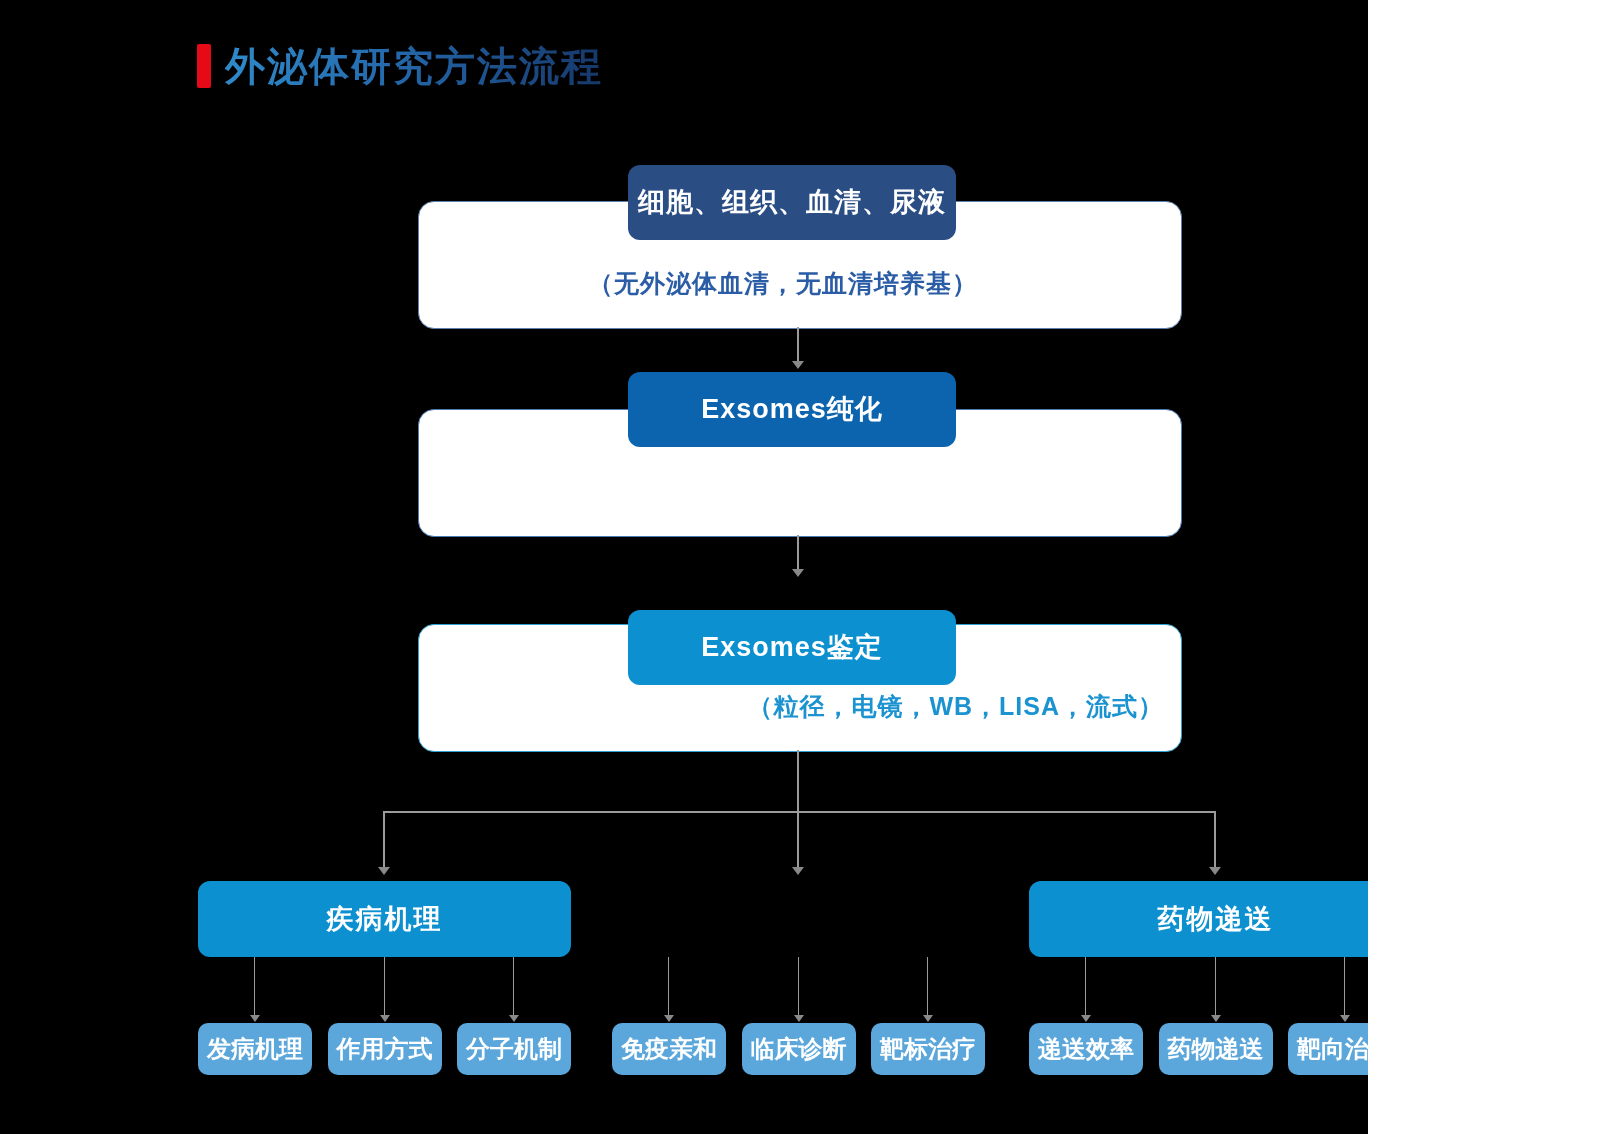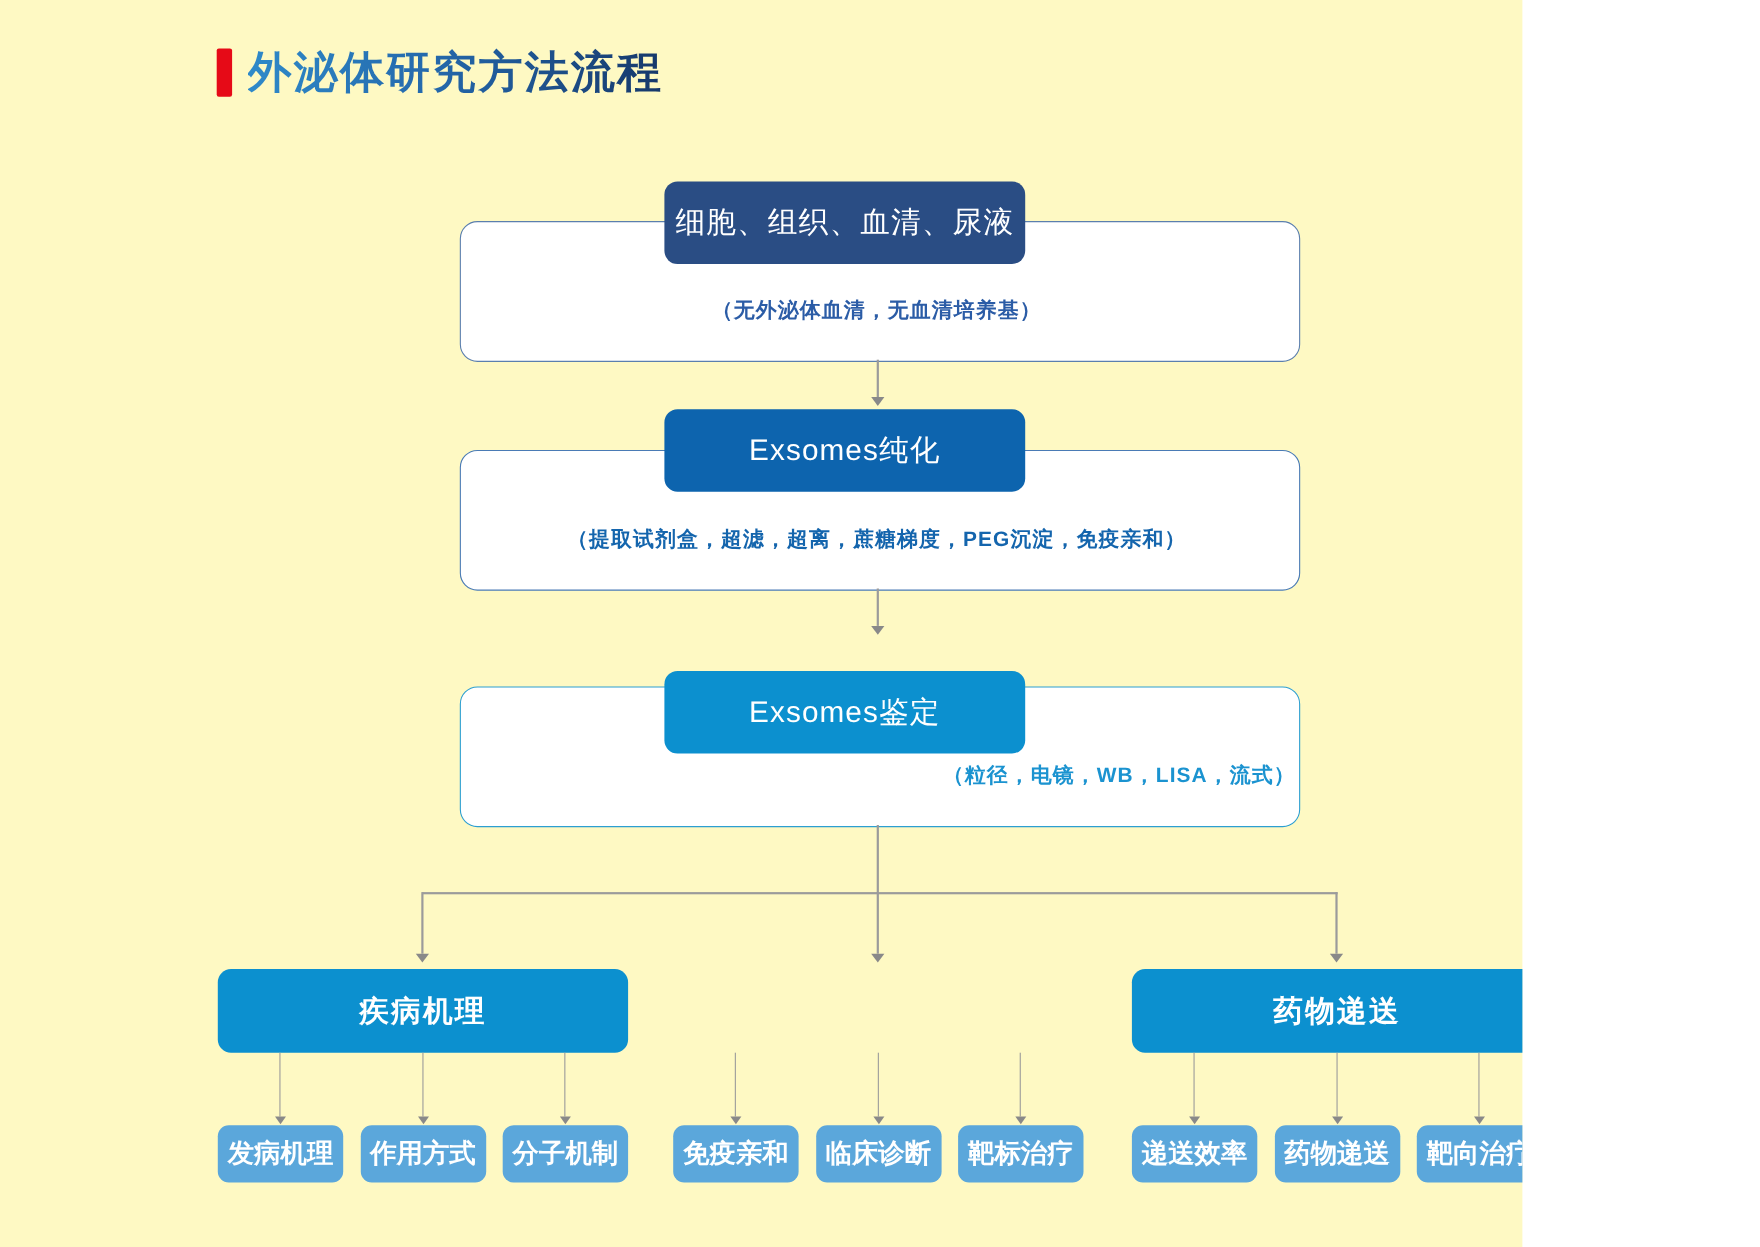--- a/index.html
+++ b/index.html
@@ -1,17 +1,17 @@
 <!DOCTYPE html>
 <html style="--red: #e60a17; --navy: #2a4d84; --blue: #0d64ae; --cyan: #0c90cf; --light-blue: #5ba7db; --title-start: #2f8ac9; --title-end: #16386a; --note1: #2b5ca6; --note2: #1465ad; --note3: #1b93d0; --outline1: #5b7fae; --outline2: #4a7bb5; --outline3: #2d9fd1; --arrow: #9b9b9b;"><head>
 <meta charset="utf-8">
 <style>
   html,body{margin:0;padding:0;background:#ffffff;}
   body{font-family:"Liberation Sans","DejaVu Sans",sans-serif;}
-  .canvas{position:relative;width:1368px;height:1134px;background:#fef9c3;overflow:hidden;padding-left:16px;}
+  .canvas{position:relative;width:1368px;height:1134px;background:#000000;overflow:hidden;}
 
   
   .title-row{position:absolute;left:197px;top:42px;display:flex;align-items:center;}
   .title-bar{width:14px;height:44px;border-radius:2px;background:var(--red,#e60a17);margin-right:14px;}
   .title-text{margin:0;font-size:40px;font-weight:800;letter-spacing:2px;line-height:48px;
               color:var(--title-end,#16386a);}
   @supports ((-webkit-background-clip: text) or (background-clip: text)){
     .title-text{
       background:linear-gradient(90deg,var(--title-start,#2f8ac9) 0%,#2468ab 45%,var(--title-end,#16386a) 100%);
       -webkit-background-clip:text;background-clip:text;
@@ -19,30 +19,30 @@
   }
 
   
   .outline{position:absolute;left:418px;width:762px;height:126px;border-radius:16px;
            background:#ffffff;border:1px solid #88a6c6;}
   .o1{top:201px;border-color:var(--outline1,#5b7fae);}
   .o2{top:409px;border-color:var(--outline2,#4a7bb5);}
   .o3{top:624px;border-color:var(--outline3,#2d9fd1);}
 
   
-  .stage-head{position:absolute;left:604px;width:328px;height:75px;border-radius:12px;
-              color:#ffffff;font-size:27px;font-weight:400;text-align:center;line-height:75px;
+  .stage-head{position:absolute;left:628px;width:328px;height:75px;border-radius:12px;
+              color:#ffffff;font-size:27px;font-weight:700;text-align:center;line-height:75px;
               letter-spacing:1px;}
   .h1{top:165px;background:var(--navy,#2a4d84);}
   .h2{top:372px;background:var(--blue,#0d64ae);text-align:center;}
   .h3{top:587px;background:var(--cyan,#0c90cf);margin-top:23px;}
 
   
-  .stage-note{position:absolute;left:416px;width:762px;text-align:center;
-              font-size:19px;font-weight:700;line-height:36px;letter-spacing:1px;}
+  .stage-note{position:absolute;left:402px;width:762px;text-align:center;
+              font-size:25px;font-weight:700;line-height:36px;letter-spacing:1px;}
   .n1{top:265px;color:var(--note1,#2b5ca6);}
   .n2{top:473px;color:var(--note2,#1465ad);}
   .n3{top:688px;color:var(--note3,#1b93d0);text-align:right;}
 
   
   .av{position:absolute;width:2px;background:var(--arrow,#9b9b9b);}
   .av::after{content:"";position:absolute;left:50%;transform:translateX(-50%);bottom:-8px;
              width:0;height:0;border:6px solid transparent;border-top:8px solid #898989;border-bottom:none;}
   .av1{left:797px;top:327px;height:34px;}
   .av2{left:797px;top:535px;height:34px;}
@@ -76,21 +76,20 @@
     <span class="title-bar"></span>
     <h1 class="title-text">外泌体研究方法流程</h1>
   </div>
 
   <div class="outline o1"></div>
   <div class="stage-note n1">（无外泌体血清，无血清培养基）</div>
   <div class="stage-head h1">细胞、组织、血清、尿液</div>
   <div class="av av1"></div>
 
   <div class="outline o2"></div>
-  <div class="stage-note n2">（提取试剂盒，超滤，超离，蔗糖梯度，PEG沉淀，免疫亲和）</div>
   <div class="stage-head h2">Exsomes纯化</div>
   <div class="av av2"></div>
 
   <div class="outline o3"></div>
   <div class="stage-note n3">（粒径，电镜，WB，LISA，流式）</div>
   <div class="stage-head h3">Exsomes鉴定</div>
 
   <div class="ln stem"></div>
   <div class="ln rail"></div>
   <div class="av drop1"></div>

